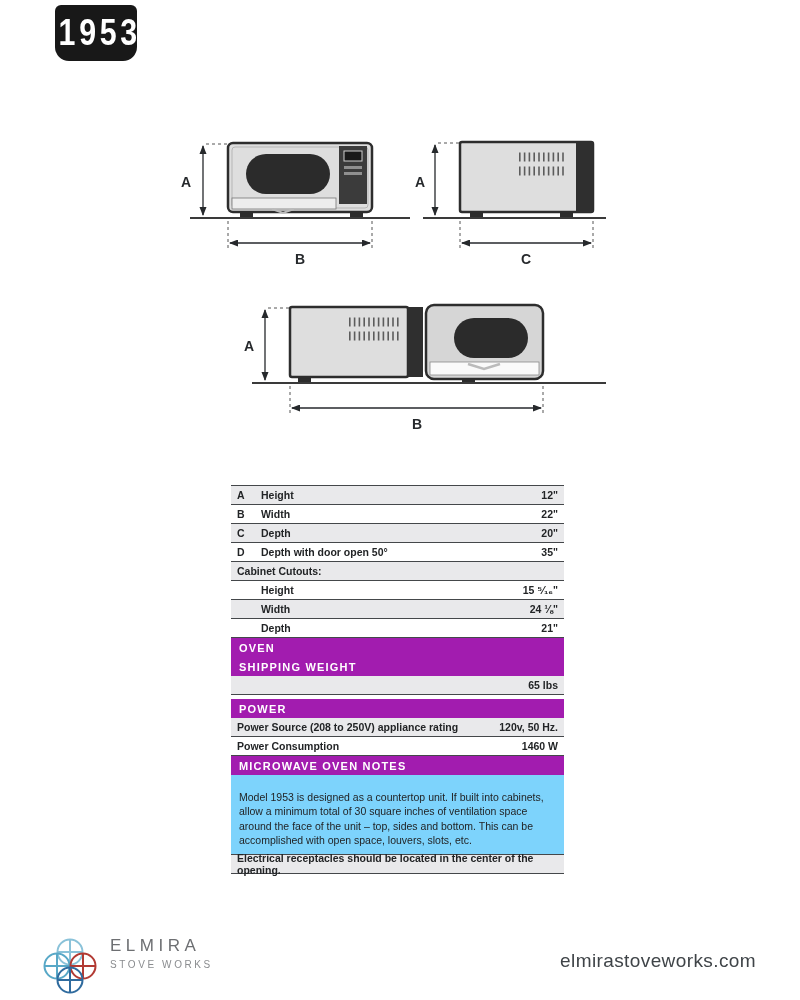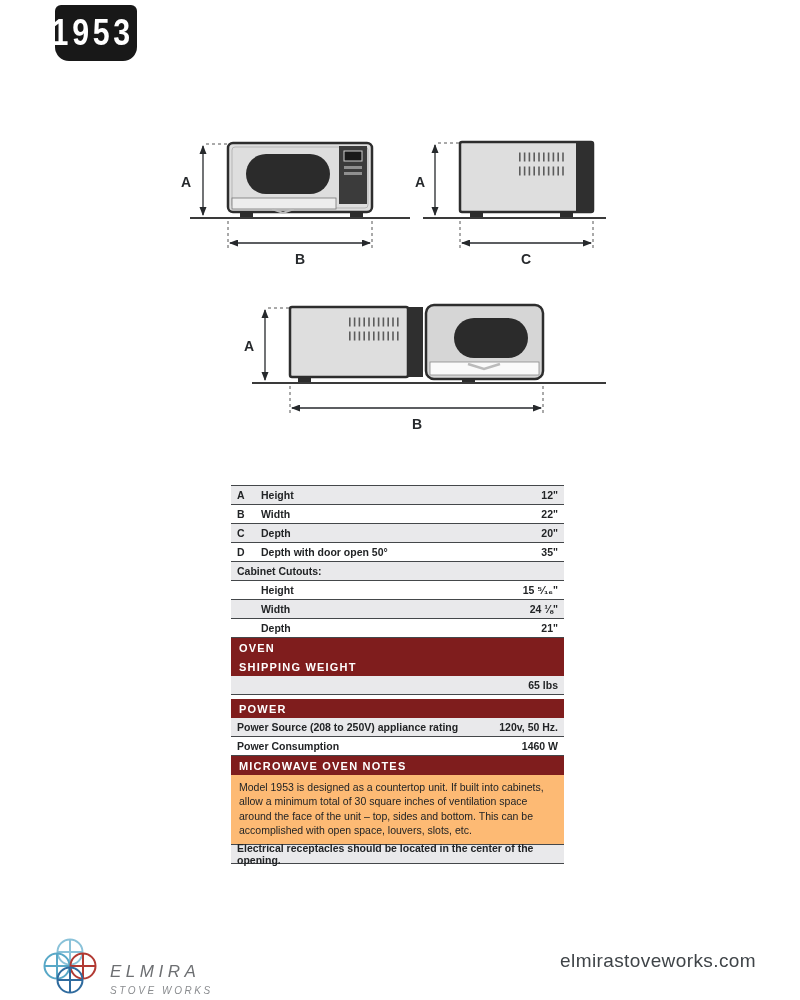--- a/index.html
+++ b/index.html
@@ -4,21 +4,21 @@
 <style>
   html,body{margin:0;padding:0;background:#ffffff;}
   .page{
     position:relative;width:800px;height:1000px;background:#ffffff;overflow:hidden;
     font-family:"Liberation Sans","DejaVu Sans",sans-serif;color:#222426;
   }
   
   .badge{
     position:absolute;left:55px;top:5px;width:82px;height:56px;
     background:#181818;border-radius:6px 6px 14px 14px;
-    display:flex;align-items:center;justify-content:flex-end;
+    display:flex;align-items:center;justify-content:flex-start;
   }
   .badge span{
     color:#fff;font-size:33px;font-weight:700;letter-spacing:4px;
     transform:scale(0.92,1.12);font-family:"Liberation Sans","DejaVu Sans",sans-serif;
   }
   
   .drawings{position:absolute;left:0;top:115px;width:800px;height:322px;}
   
   .spec{
     position:absolute;left:231px;top:485px;width:333px;
@@ -27,30 +27,30 @@
   .trow{
     display:flex;align-items:center;height:19px;box-sizing:border-box;
     border-bottom:1px solid #44474a;padding:0 6px;font-weight:700;
   }
   .trow .k{width:24px;font-weight:700;}
   .trow .l{flex:1;}
   .trow .v{text-align:right;white-space:nowrap;}
   .stripe{background:#e9e9eb;}
   .hdr{
     display:flex;align-items:center;height:19px;box-sizing:border-box;
-    background:#7f1d1d;color:#ffffff;font-weight:700;font-size:11px;
+    background:#a21caf;color:#ffffff;font-weight:700;font-size:11px;
     letter-spacing:1.2px;padding:0 8px;
   }
   .note{
-    background:#fdba74;border-bottom:1px solid #44474a;
-    padding:5px 8px 6px 8px;font-size:10.5px;line-height:1.38;font-weight:400;
+    background:#7dd3fc;border-bottom:1px solid #44474a;
+    padding:15px 8px 6px 8px;font-size:10.5px;line-height:1.38;font-weight:400;
   }
   .gap{height:4px;background:#ffffff;}
   
-  .footer-logo{position:absolute;left:42px;top:936px;display:flex;align-items:flex-end;font-style:italic;}
+  .footer-logo{position:absolute;left:42px;top:936px;display:flex;align-items:flex-start;}
   .brand{margin-left:12px;}
   .brand .name{font-size:17px;letter-spacing:4.5px;color:#6d6f72;font-weight:400;}
   .brand .sub{font-size:10px;letter-spacing:2.6px;color:#8a8c8f;font-weight:400;margin-top:3px;}
   .website{
     position:absolute;right:44px;top:950px;font-size:19px;color:#3f4448;
     letter-spacing:0.4px;cursor:pointer;
   }
 </style>
 </head>
 <body>

